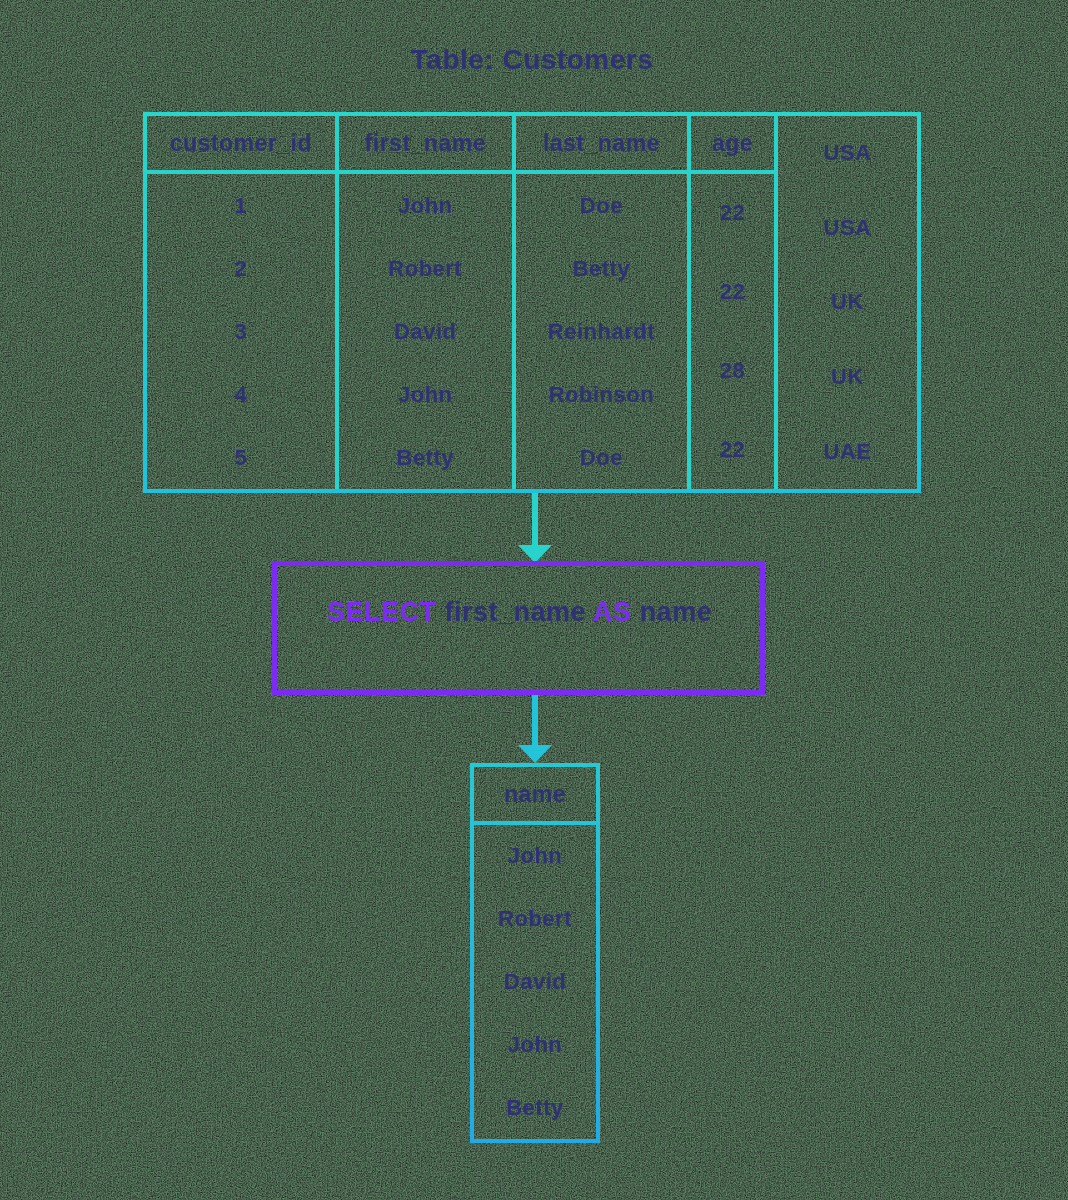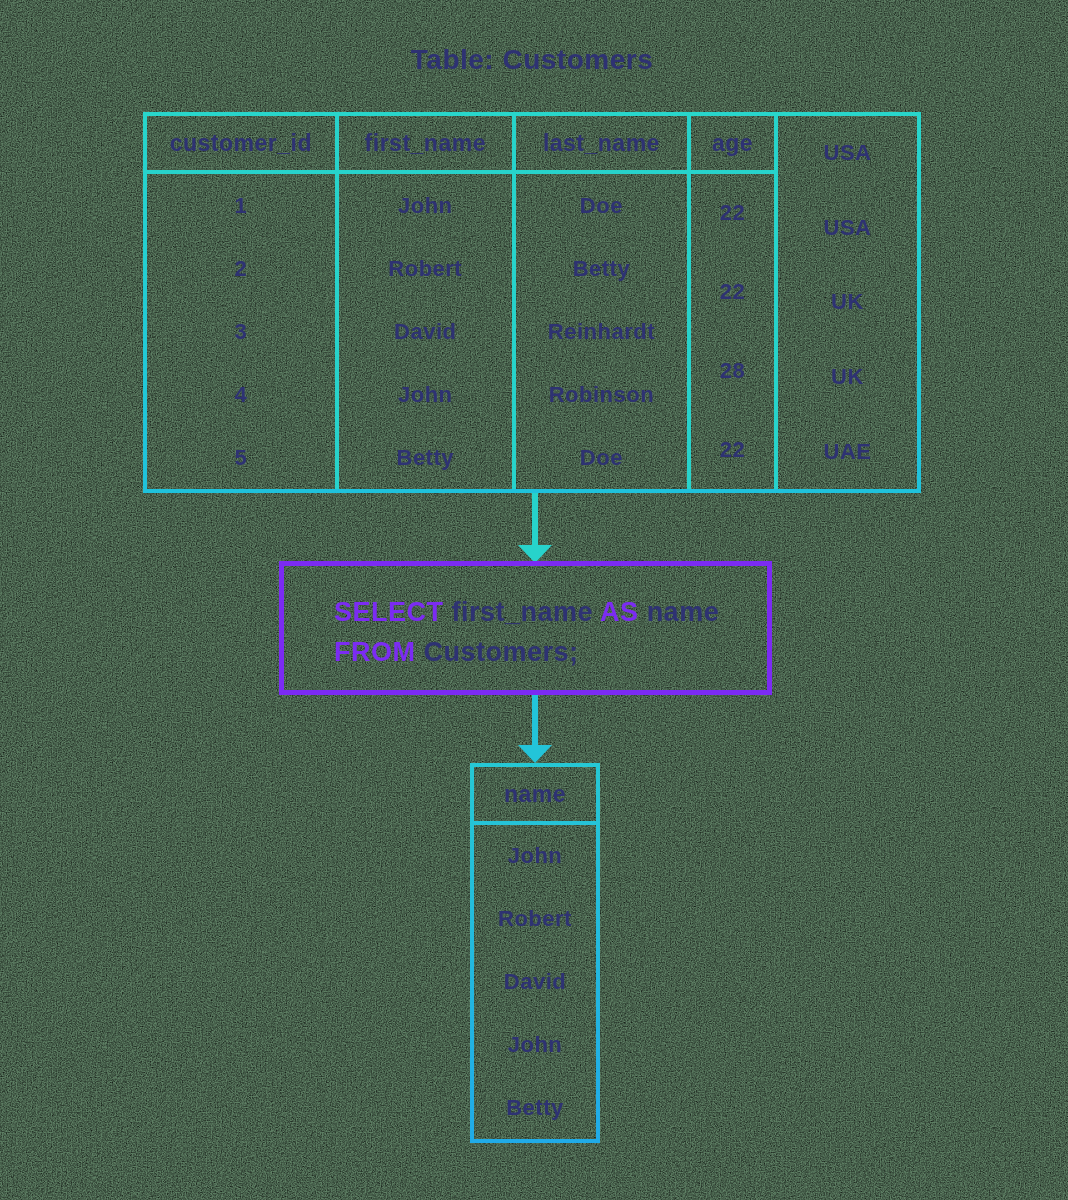--- a/index.html
+++ b/index.html
@@ -53,21 +53,21 @@
     border-left:17px solid transparent;border-right:17px solid transparent;}
   .arrow1{left:518px;top:493px;height:70px;}
   .arrow1 .shaft{height:54px;background:var(--cyan);}
   .arrow1 .head{top:52px;border-top:18px solid var(--cyan);}
   .arrow2{left:518px;top:695px;height:68px;}
   .arrow2 .shaft{height:52px;background:var(--cyan2);}
   .arrow2 .head{top:50px;border-top:18px solid var(--cyan2);}
 
   
   .sql-box{
-    left:279px;top:561px;width:493px;height:134px;
+    left:272px;top:561px;width:493px;height:134px;
     border:5px solid var(--purple);
     padding:26px 10px 0 50px;
     font-size:27px;font-weight:bold;line-height:40px;letter-spacing:.5px;
     color:var(--navy);
   }
   .kw{color:var(--purple);}
 
   
   .result-table{
     left:470px;top:763px;width:130px;height:380px;
@@ -138,24 +138,20 @@
     <div class="head"></div>
   </div>
 
   <div class="layer sql-box">
     <div class="line">
       <span class="kw">SELECT</span>
       <span>first_name</span>
       <span class="kw">AS</span>
       <span>name</span>
     </div>
-    <div class="line">
-      <span class="kw">FROM</span>
-      <span>Customers;</span>
-    </div>
   </div>
 
   <div class="layer arrow arrow2">
     <div class="shaft"></div>
     <div class="head"></div>
   </div>
 
   <div class="layer result-table">
     <div class="th">name</div>
     <div class="td">John</div>

